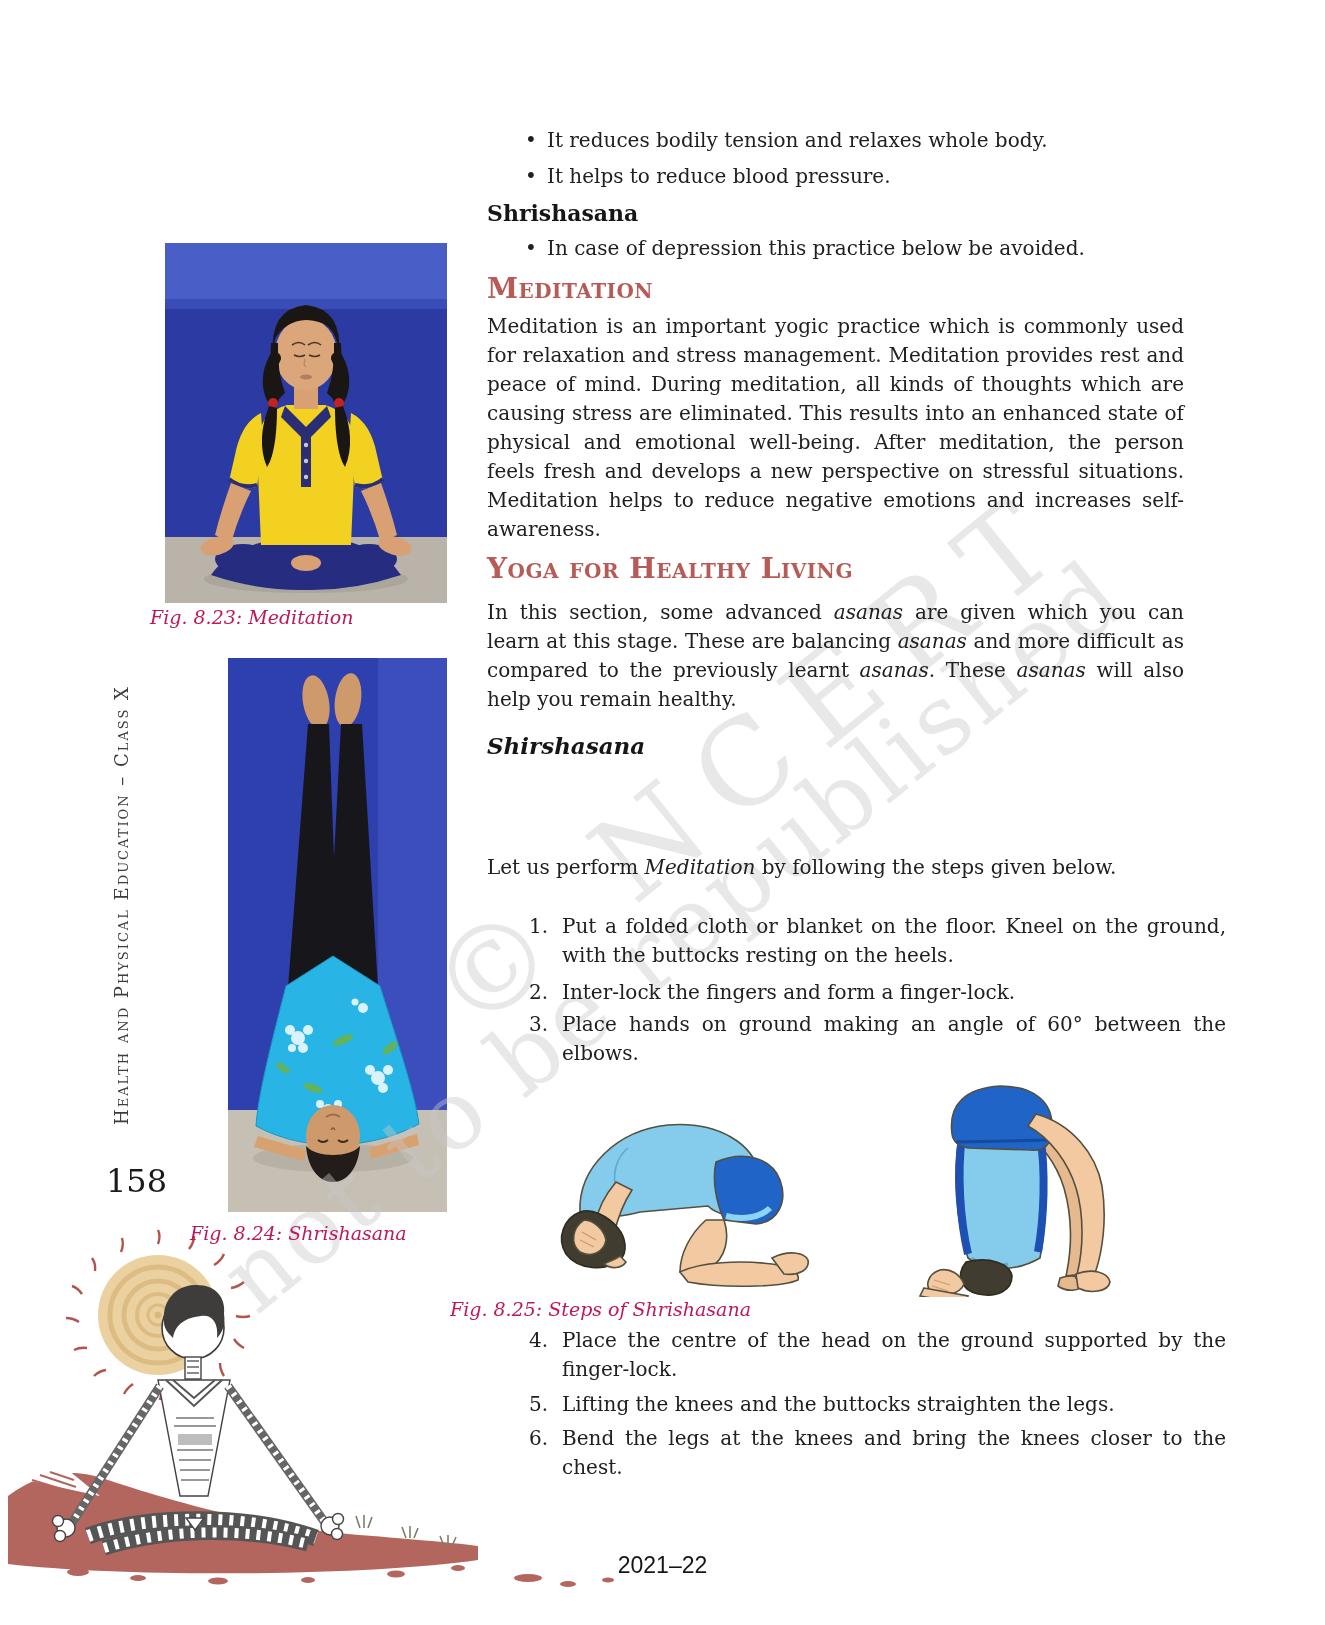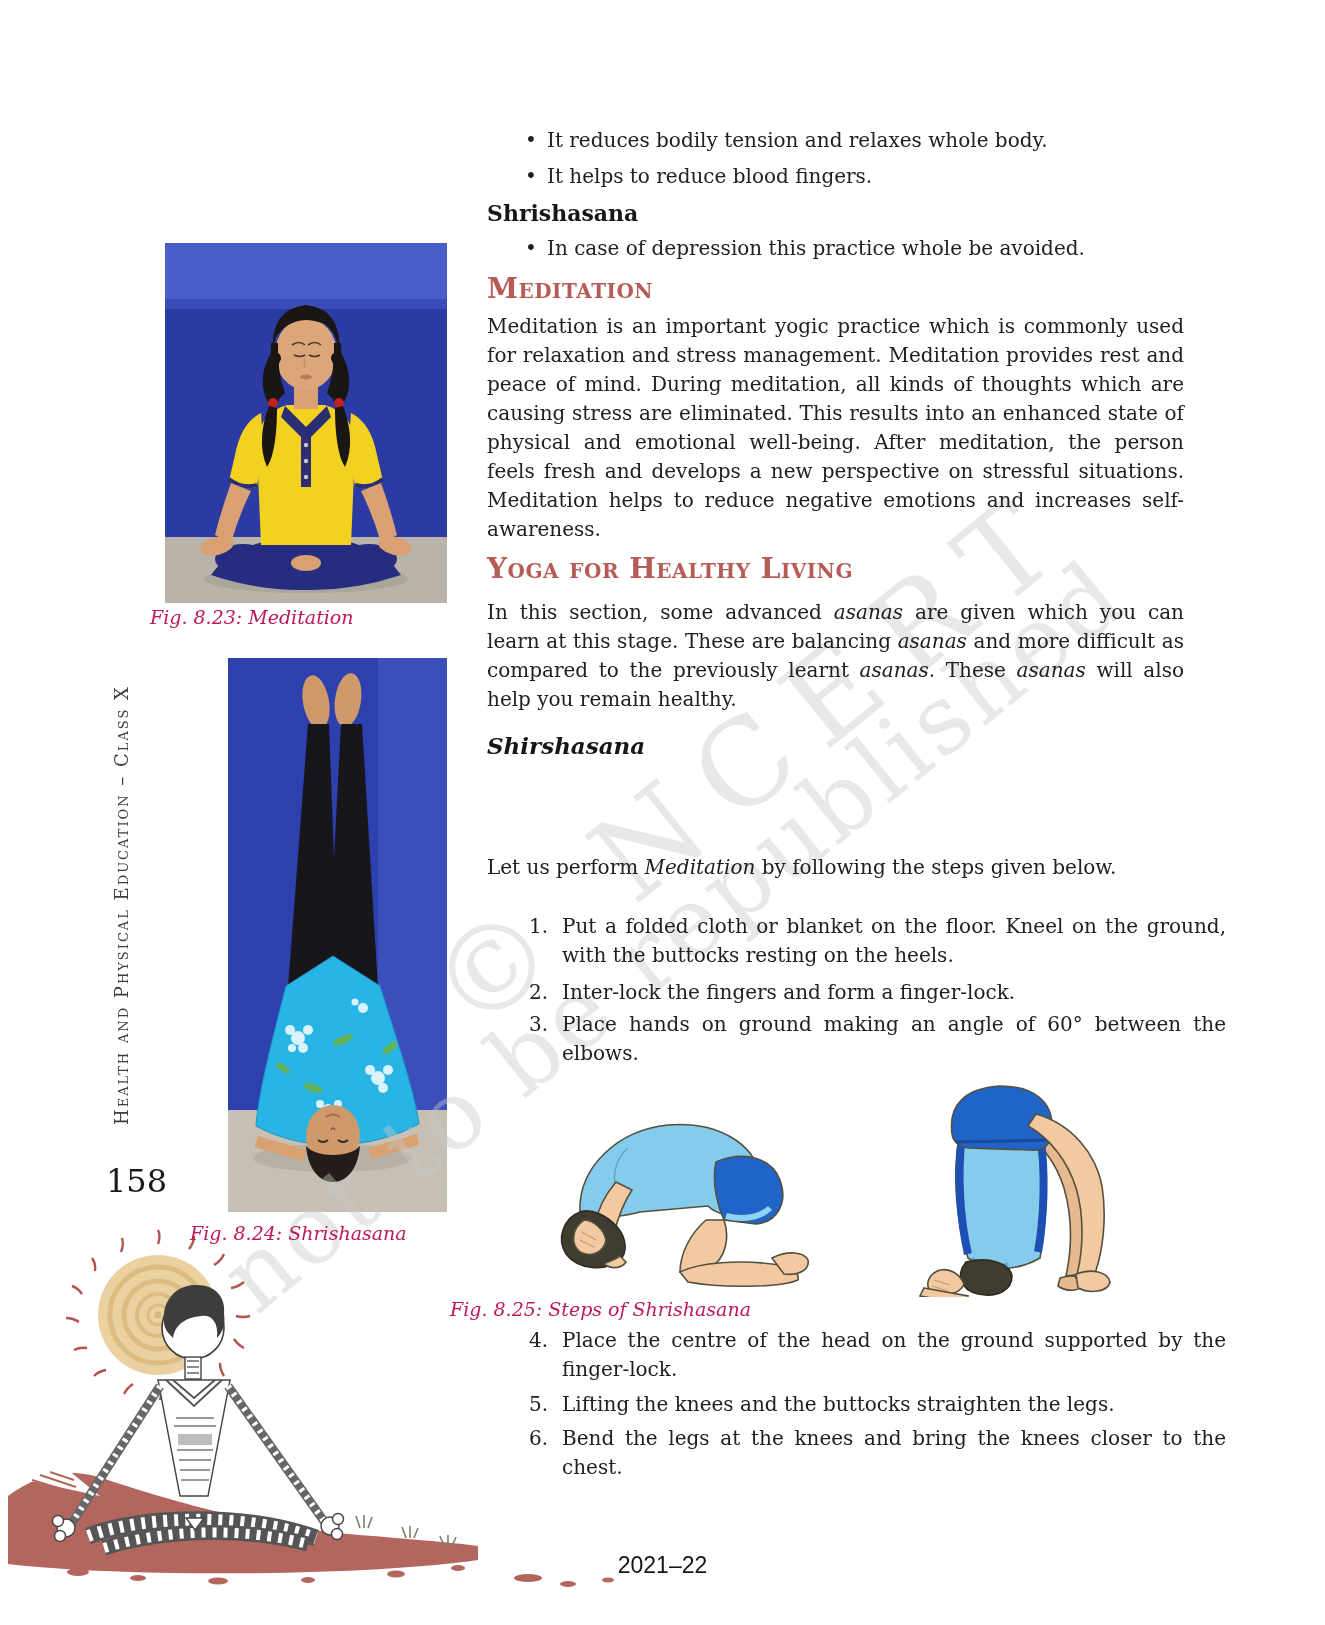--- a/index.html
+++ b/index.html
@@ -294,30 +294,30 @@
   <div class="caption" id="cap24">Fig. 8.24: Shrishasana</div>
   <div class="caption" id="cap25">Fig. 8.25: Steps of Shrishasana</div>
 
   <div class="col" id="blk-bullets">
     <div class="bullet" style="margin-bottom:7px;">
       <span class="dot"></span>
       <span class="bt">It reduces bodily tension and relaxes whole body.</span>
     </div>
     <div class="bullet">
       <span class="dot"></span>
-      <span class="bt">It helps to reduce blood fingers.</span>
+      <span class="bt">It helps to reduce blood pressure.</span>
     </div>
   </div>
 
   <div class="col sub-head" id="blk-limit-h">Shrishasana</div>
 
   <div class="col" id="blk-limit-b">
     <div class="bullet">
       <span class="dot"></span>
-      <span class="bt">In case of depression this practice whole be avoided.</span>
+      <span class="bt">In case of depression this practice below be avoided.</span>
     </div>
   </div>
 
   <div class="col red-head" id="blk-med-h">Meditation</div>
   <div class="col body-par" id="blk-med-p">Meditation is an important yogic practice which is commonly used for relaxation and stress management. Meditation provides rest and peace of mind. During meditation, all kinds of thoughts which are causing stress are eliminated. This results into an enhanced state of physical and emotional well-being. After meditation, the person feels fresh and develops a new perspective on stressful situations. Meditation helps to reduce negative emotions and increases self-awareness.</div>
 
   <div class="col red-head" id="blk-yoga-h">Yoga for Healthy Living</div>
   <div class="col body-par" id="blk-yoga-p"><span>In this section, some advanced </span><span class="it">asanas</span><span> are given which you can learn at this stage. These are balancing </span><span class="it">asanas</span><span> and more difficult as compared to the previously learnt </span><span class="it">asanas</span><span>. These </span><span class="it">asanas</span><span> will also help you remain healthy.</span></div>
 
   <div class="col ital-head" id="blk-shir-h">Shirshasana</div>

